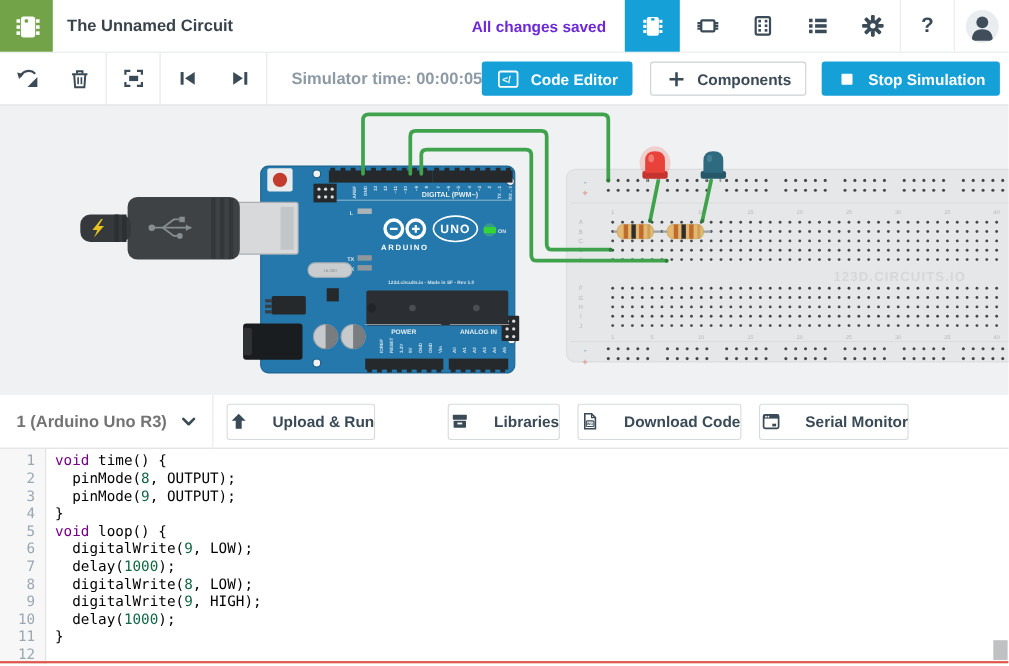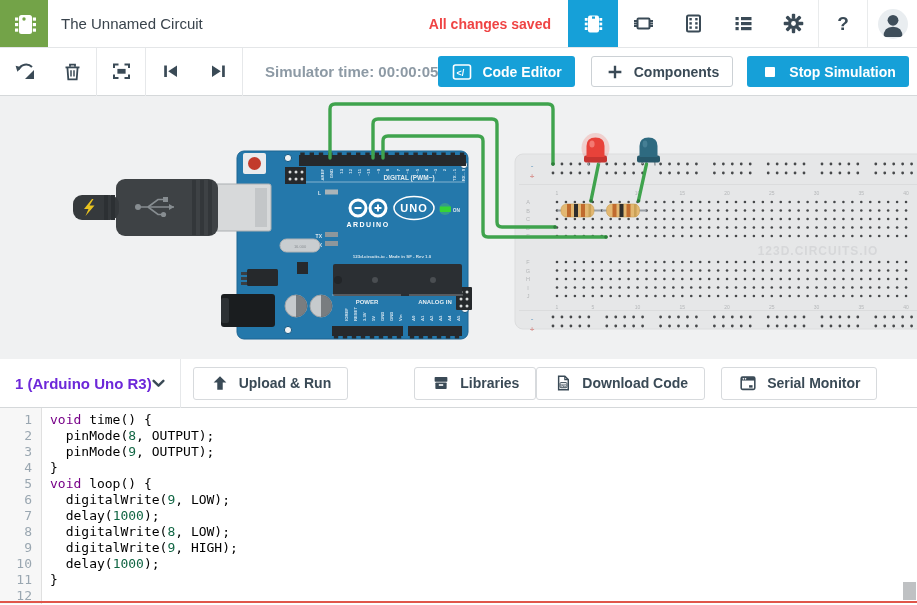--- a/index.html
+++ b/index.html
@@ -4,22 +4,22 @@
 <style>
   * { margin:0; padding:0; box-sizing:border-box; }
   html,body { width:917px; height:605px; overflow:hidden; background:#fff;
               font-family:"Liberation Sans", sans-serif; }
   svg { display:block; }
   svg text { font-family:"Liberation Sans", sans-serif; }
 
   
   .header { height:48px; display:flex; align-items:stretch; border-bottom:1px solid #e4e6e8; background:#fff; }
   .logo { width:48px; background:#73a348; display:flex; align-items:center; justify-content:center; flex:none; }
-  .app-title { font-size:15px; font-weight:normal; color:#39434c; align-self:center; margin-left:13px; white-space:nowrap; }
-  .save-status { margin-left:auto; color:#ef4444; font-size:14px; font-weight:bold; align-self:center; margin-right:17px; white-space:nowrap; }
+  .app-title { font-size:15px; font-weight:bold; color:#39434c; align-self:center; margin-left:13px; white-space:nowrap; }
+  .save-status { margin-left:auto; color:#6d28d9; font-size:14px; font-weight:bold; align-self:center; margin-right:17px; white-space:nowrap; }
   .nav-tab { width:50px; display:flex; align-items:center; justify-content:center; flex:none; cursor:pointer; }
   .nav-tab.active { background:#16a0d8; }
   .v-sep { width:1px; background:#e9ebec; flex:none; }
   .help-btn { width:48px; display:flex; align-items:center; justify-content:center; font-size:19px; font-weight:bold; color:#3a4a56; flex:none; cursor:pointer; }
   .avatar-wrap { width:49px; display:flex; align-items:center; justify-content:center; flex:none; cursor:pointer; }
 
   
   .toolbar { height:48px; display:flex; align-items:center; border-bottom:1px solid #d5d8da; background:#fff; }
   .tb-btn { width:48px; height:48px; display:flex; align-items:center; justify-content:center; flex:none; cursor:pointer; }
   .tb-sep { width:1px; height:48px; background:#e6e8ea; flex:none; }
@@ -29,24 +29,24 @@
   .btn-white { background:#fff; border:1px solid #ccd1d5; color:#3a4a56; }
   .btn-code { margin-left:auto; }
   .btn-comp { margin-left:16px; }
   .btn-stop { margin-left:14px; margin-right:12px; }
 
   
   .canvas-row { height:263px; background:#f0f1f2; position:relative; }
 
   
   .codebar { height:49px; display:flex; align-items:center; border-bottom:1px solid #d5d8da; background:#fff; }
-  .board-select { margin-left:15px; display:flex; align-items:center; gap:0; font-size:15px; font-weight:bold; color:#6d28d9; cursor:pointer; white-space:nowrap; }
+  .board-select { margin-left:15px; display:flex; align-items:center; gap:13px; font-size:15px; font-weight:bold; color:#737373; cursor:pointer; white-space:nowrap; }
   .codebar-sep { width:1px; height:49px; background:#e6e8ea; margin-left:15px; flex:none; }
-  .cbtn { height:33px; border:1px solid #d7dadd; border-radius:3px; background:#fff; display:flex; align-items:center; padding:0 16px; gap:9px; font-size:14px; font-weight:bold; color:#3a4a56; white-space:nowrap; cursor:pointer; }
-  .m-upload { margin-left:12px; } .m-lib { margin-left:66px; } .m-dl { }
+  .cbtn { height:33px; border:1px solid #d7dadd; border-radius:3px; background:#fff; display:flex; align-items:center; padding:0 0; gap:21px; font-size:14px; font-weight:bold; color:#3a4a56; white-space:nowrap; cursor:pointer; }
+  .m-upload { margin-left:12px; } .m-lib { margin-left:66px; } .m-dl { margin-left:16px; }
   .m-dbg { margin-left:14px; } .m-ser { margin-left:16px; }
 
   
   .code-row { display:flex; height:196px; background:#fff; position:relative; overflow:hidden; }
   .gutter { width:42px; background:#f7f7f7; border-right:1px solid #e0e0e0; padding-top:4px; flex:none; }
   .gutter .ln { height:16px; line-height:16px; text-align:right; padding-right:9px; color:#9aa7b1;
                 font-family:"DejaVu Sans Mono", monospace; font-size:13px; }
   .codelines { padding:4px 0 0 8px; font-family:"DejaVu Sans Mono", monospace; font-size:13px; color:#000; }
   .cl { height:16px; line-height:16px; white-space:pre; }
   .cm-k { color:#770088; }

